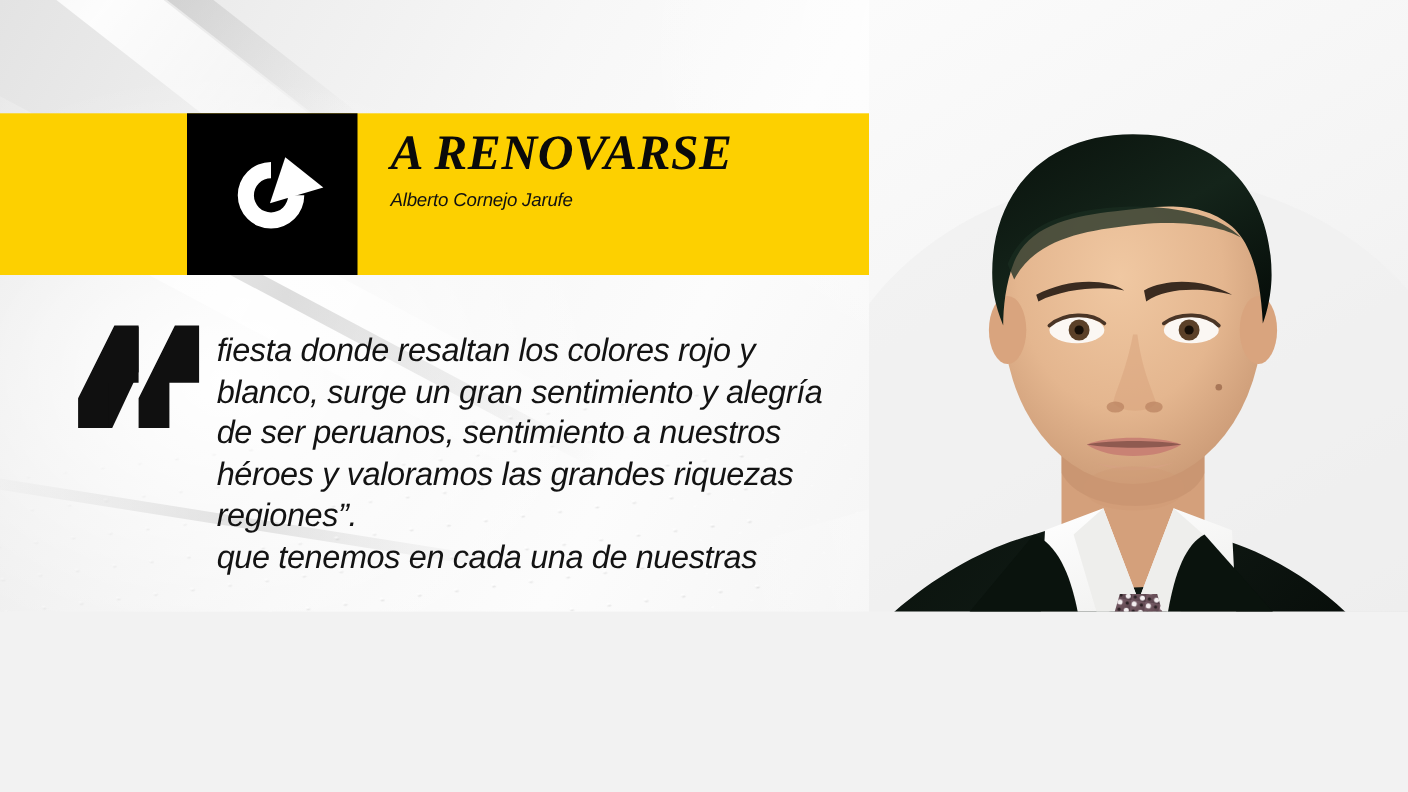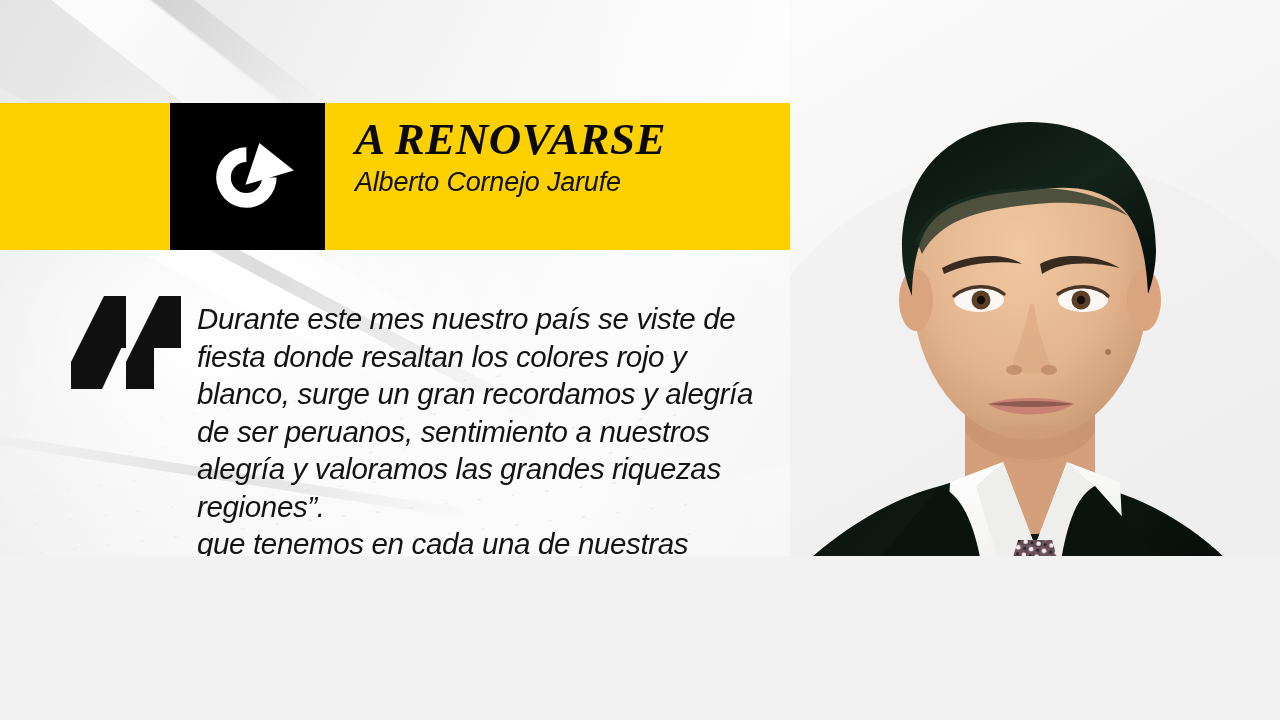--- a/index.html
+++ b/index.html
@@ -84,21 +84,21 @@
   }
   #banner-title {
     font-family:"Liberation Serif", serif;
     font-style:italic; font-weight:bold;
     font-size:45px; line-height:56px;
     color:#0a0a0a; letter-spacing:.5px;
   }
   .banner-sub {
     font-family:"Liberation Sans", sans-serif;
     font-style:italic; font-weight:normal;
-    font-size:27px; line-height:30px;
+    font-size:17px; line-height:30px;
     color:#111; letter-spacing:-.2px;
   }
 
   
   #quote-mark {
     position:absolute; left:68px; top:292px;
     width:120px; height:100px;
   }
   #quote-mark svg { display:block; }
 
@@ -159,25 +159,24 @@
   <div id="quote-mark">
     <svg width="120" height="100" viewBox="0 0 120 100" aria-hidden="true">
       <path fill="#101010" d="M6,97 L34,97 L58,46 L58,5 L36,5 L6,68 Z"></path>
       <path fill="#101010" d="M41,97 L41,56 L58,56 L58,5 L58,5 L58,46 Z" opacity="0"></path>
       <path fill="#101010" d="M3,97 L31,97 L31,56 L58,56 L58,4 L36,4 L3,70 Z"></path>
       <path fill="#101010" d="M58,97 L86,97 L86,56 L113,56 L113,4 L91,4 L58,70 Z"></path>
     </svg>
   </div>
 
   <div id="quote-text">
-    <span>Durante este mes nuestro país se viste de</span>
     <span>fiesta donde resaltan los colores rojo y</span>
-    <span>blanco, surge un gran recordamos y alegría</span>
+    <span>blanco, surge un gran sentimiento y alegría</span>
     <span>de ser peruanos, sentimiento a nuestros</span>
-    <span>alegría y valoramos las grandes riquezas</span>
+    <span>héroes y valoramos las grandes riquezas</span>
     <span>regiones”.</span>
     <span>que tenemos en cada una de nuestras</span>
   </div>
 
   <div id="portrait">
     <svg width="490" height="720" viewBox="0 0 490 720" aria-hidden="true">
       <defs>
         <linearGradient id="photobg" x1="0" y1="0" x2="0.4" y2="1">
           <stop offset="0%" stop-color="#fbfbfb"></stop>
           <stop offset="55%" stop-color="#f4f4f4"></stop>

